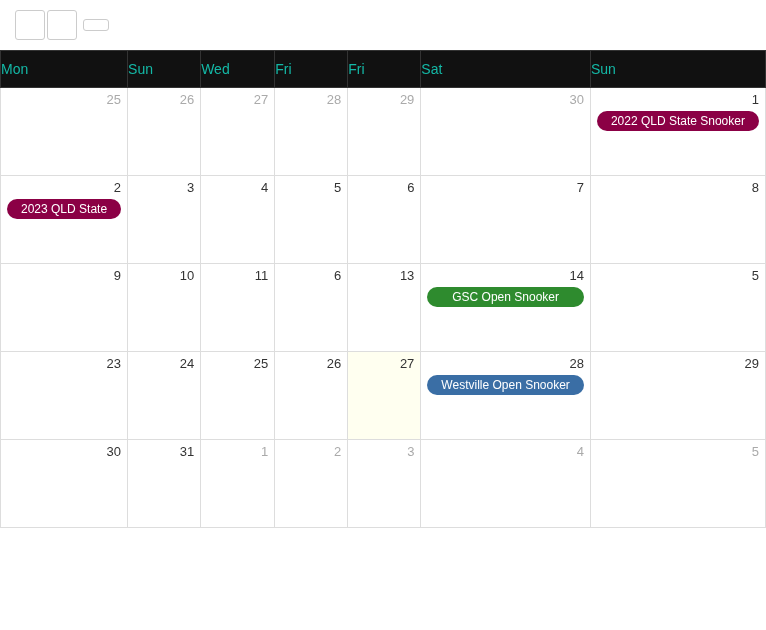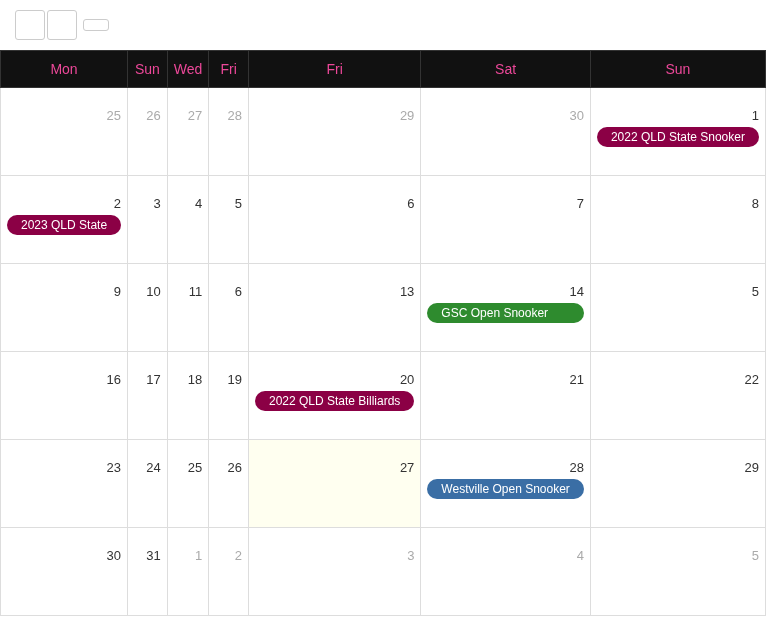--- a/index.html
+++ b/index.html
@@ -44,59 +44,58 @@
       font-weight: normal;
       color: #333;
     }
 
     .calendar {
       width: 100%;
       border-collapse: collapse;
     }
     .calendar thead th {
       background: #111;
-      color: #ec4899;
-      text-align: center;
+      color: #14b8a6;
+      text-align: left;
       padding: 10px 0;
       font-size: 14px;
       font-weight: normal;
       border: 1px solid #333;
     }
     .calendar tbody td {
       border: 1px solid #ddd;
       vertical-align: top;
       width: calc(100% / 7);
       height: 88px;
       padding: 4px 6px;
       position: relative;
     }
     .day-number {
       font-size: 13px;
       color: #333;
       text-align: right;
       display: block;
       margin-bottom: 2px;
-      margin-top: 16px;
     }
     .day-number.other-month {
       color: #aaa;
     }
     .event {
       border-radius: 20px;
       padding: 3px 14px;
       font-size: 12px;
       color: #fff;
       margin-top: 4px;
       white-space: nowrap;
       overflow: hidden;
       text-overflow: ellipsis;
       cursor: pointer;
     }
     .event.maroon { background-color: #8b0045; }
-    .event.green { background-color: #2e8b2e; }
+    .event.green { background-color: #2e8b2e; text-align: center; }
     .event.steel-blue { background-color: #3a6ea5; }
 
     .highlighted-cell {
       background-color: #fffff0;
     }
 
     .watermark {
       position: absolute;
       top: 50%;
       left: 50%;
@@ -207,44 +206,20 @@
           <td>
             <span class="day-number">14</span>
             <div class="event green">GSC Open Snooker</div>
           </td>
           <td>
             <span class="day-number">5</span>
           </td>
         </tr>
         <tr>
           <td>
-            <span class="day-number">16</span>
-          </td>
-          <td>
-            <span class="day-number">17</span>
-          </td>
-          <td>
-            <span class="day-number">18</span>
-          </td>
-          <td>
-            <span class="day-number">19</span>
-          </td>
-          <td>
-            <span class="day-number">20</span>
-            <div class="event maroon">2022 QLD State Billiards</div>
-          </td>
-          <td>
-            <span class="day-number">21</span>
-          </td>
-          <td>
-            <span class="day-number">22</span>
-          </td>
-        </tr>
-        <tr>
-          <td>
             <span class="day-number">23</span>
           </td>
           <td>
             <span class="day-number">24</span>
           </td>
           <td>
             <span class="day-number">25</span>
           </td>
           <td>
             <span class="day-number">26</span>

